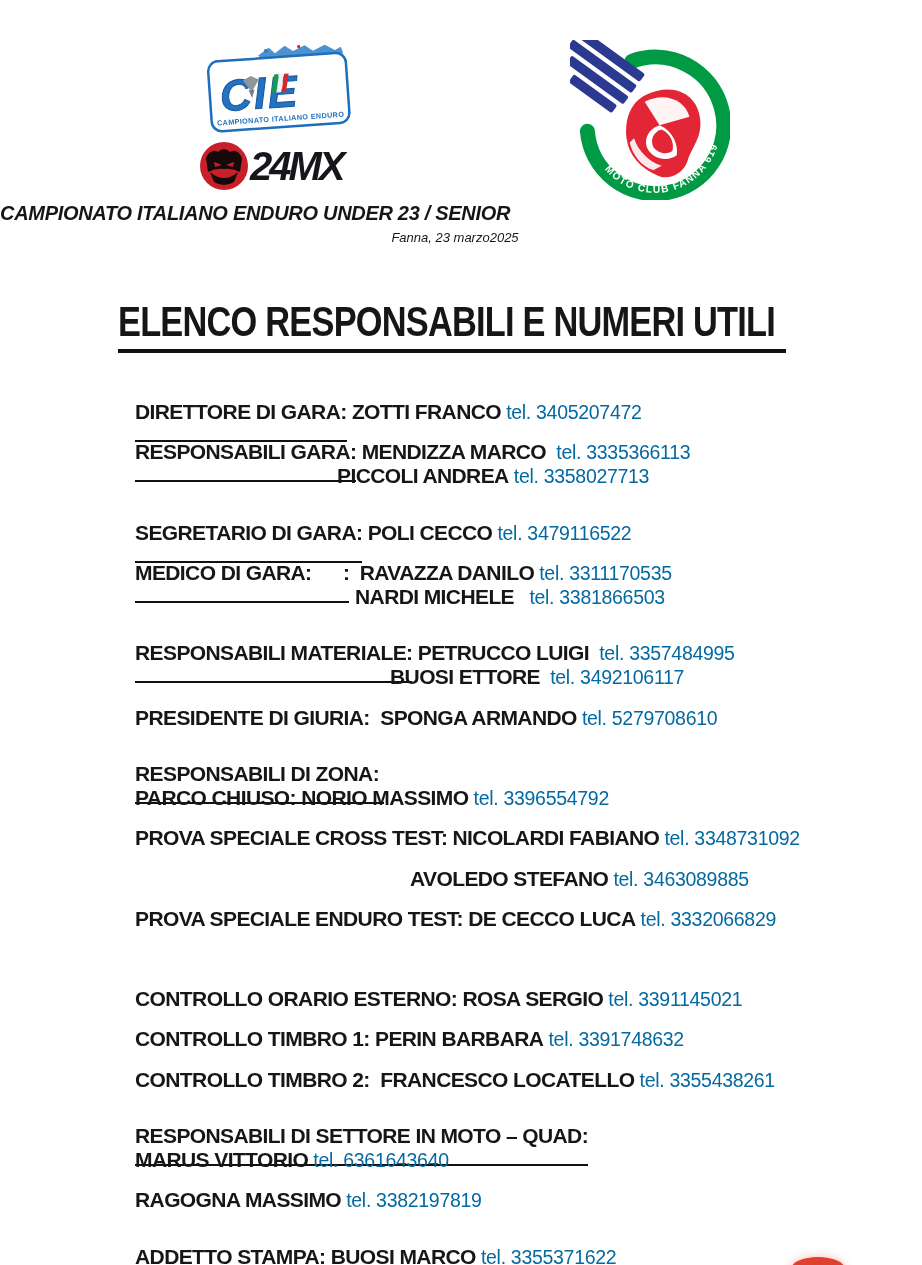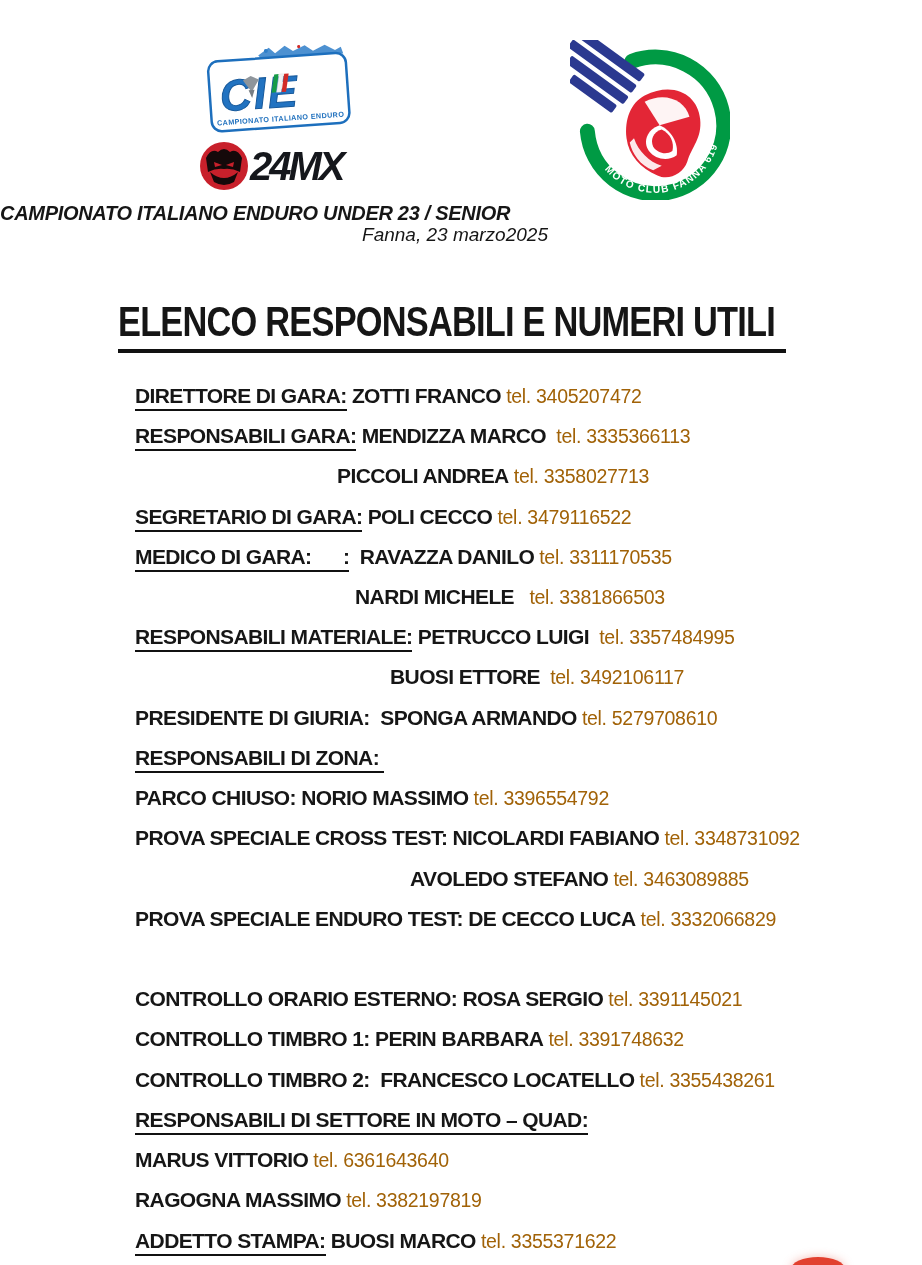--- a/index.html
+++ b/index.html
@@ -15,36 +15,36 @@
   #cie-logo   { left:206px; top:44px;  width:150px; height:102px; transform:rotate(-4deg); }
   #mx-logo    { left:198px; top:138px; width:168px; height:56px; }
   #fanna-logo { left:570px; top:40px;  width:160px; height:160px; }
   
   .event-title {
     position:absolute; top:202px; left:0; width:910px;
     text-align:left; font-size:20px; font-weight:bold; font-style:italic;
     letter-spacing:-0.3px;
   }
   .event-subtitle {
-    position:absolute; top:224px; left:0; width:910px;
-    text-align:center; font-size:19px; font-style:italic;
+    position:absolute; top:230px; left:0; width:910px;
+    text-align:center; font-size:13px; font-style:italic;
   }
   
   .heading-wrap { position:absolute; left:118px; top:297px; }
   .heading-wrap span {
     display:inline-block; font-size:43px; font-weight:bold; letter-spacing:-1px;
     border-bottom:4px solid #111; padding:0 14px 3px 0;
     transform:scaleX(0.80); transform-origin:left top; white-space:pre;
   }
   
   .row { position:absolute; left:135px; font-size:21px; line-height:26px; white-space:pre; }
   .row .seg { white-space:pre; letter-spacing:-0.6px; }
   .row .label, .row .name { font-weight:bold; }
-  .row .label.u { display:inline-block; border-bottom:2.5px solid #111; padding-bottom:0; }
-  .row .tel { font-weight:normal; font-size:19.5px; letter-spacing:-0.3px; color:#a16207; }
+  .row .label.u { display:inline-block; border-bottom:2.5px solid #111; padding-bottom:15px;margin-top:16px; }
+  .row .tel { font-weight:normal; font-size:19.5px; letter-spacing:-0.3px; color:#0369a1; }
   
   .fab {
     position:absolute; left:791px; top:1257px; width:54px; height:24px;
     border-radius:50%; box-shadow:0 0 10px rgba(224,64,47,.35);
   }
 </style>
 </head>
 <body>
 
 <div class="page">

